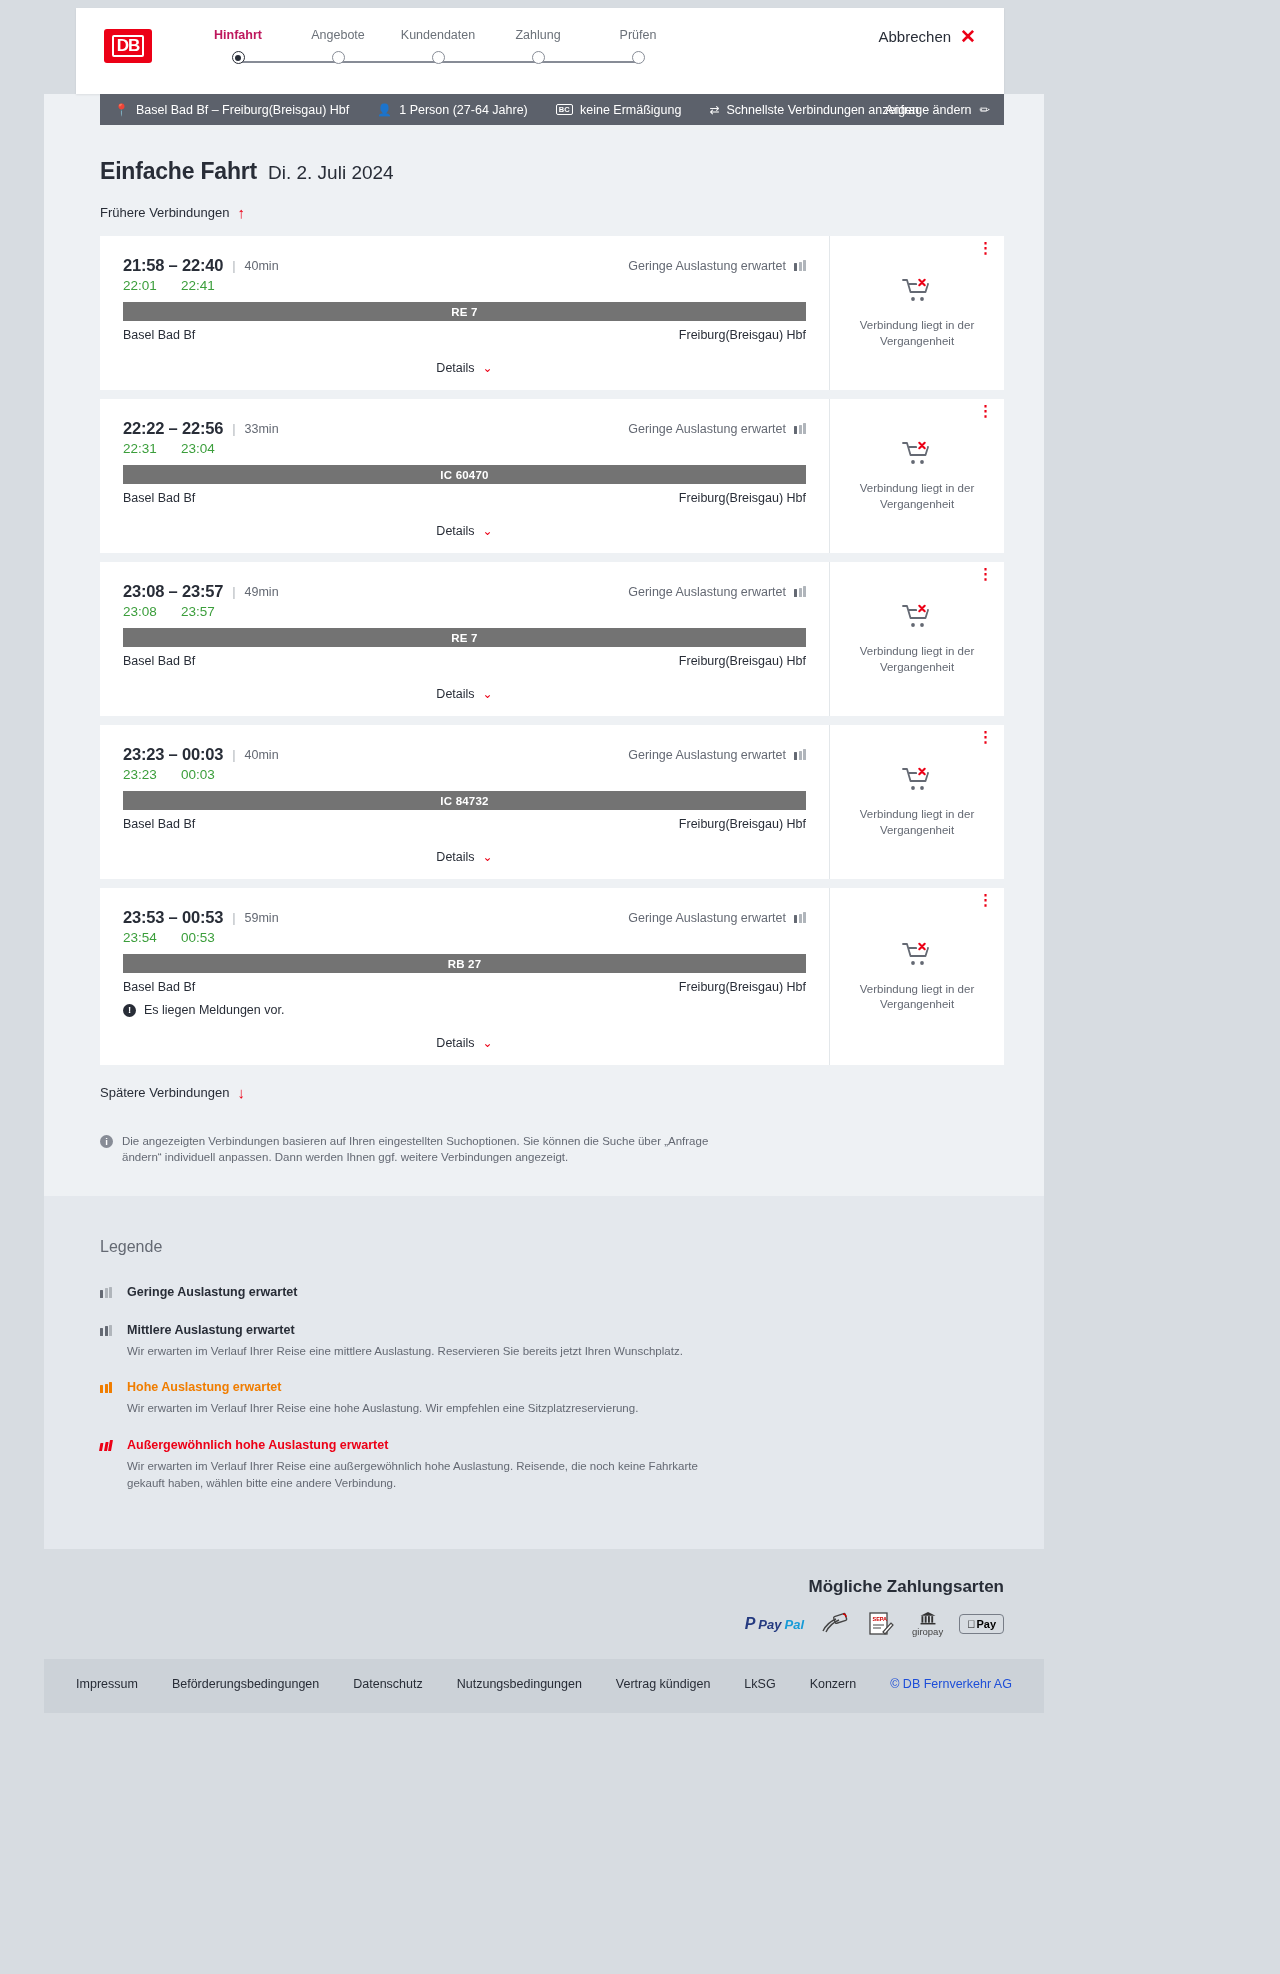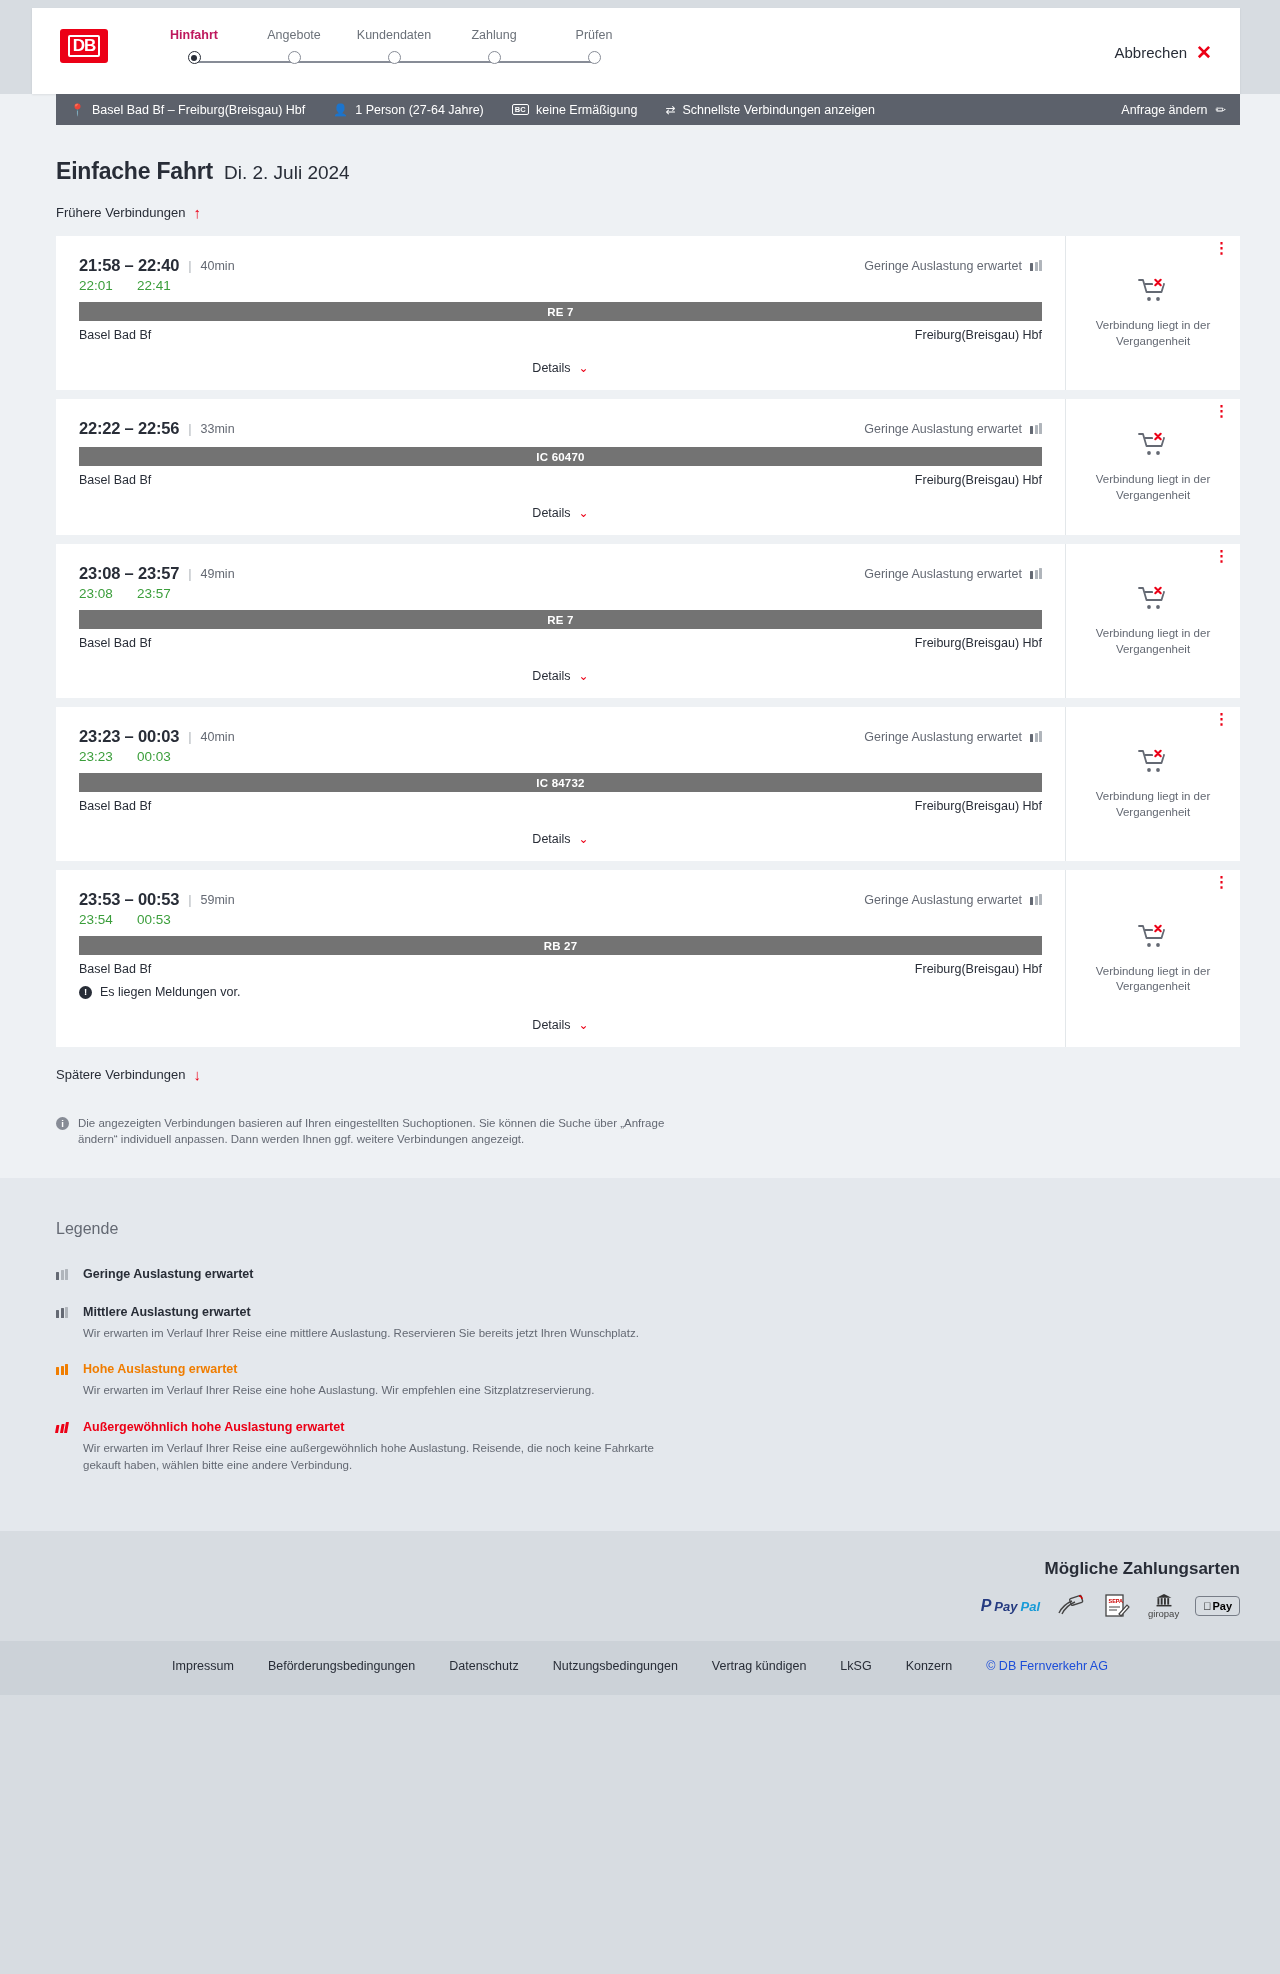--- a/index.html
+++ b/index.html
@@ -7,21 +7,21 @@
   html, body { margin:0; padding:0; }
   body {
     width:1280px; min-height:1974px;
     font-family:"Liberation Sans", sans-serif;
     background:#d7dce1;
     color:#282d37;
     -webkit-font-smoothing:antialiased;
   }
 
   
-  .page { width:1280px; }
+  .page { width:1044px;padding-left:44px; }
   .topbar-wrap { background:#d7dce1; padding:8px 0 0 0; }
   .topbar {
     margin:0 40px 0 32px;
     background:#ffffff;
     height:86px;
     display:flex; align-items:flex-start;
     padding:14px 22px 0 22px;
     position:relative;
     box-shadow:0 1px 2px rgba(0,0,0,.08);
   }
@@ -43,21 +43,21 @@
   .steps-line { position:absolute; left:50px; right:50px; top:10px; height:2px; background:#878c96; }
   .step-dots { display:flex; position:relative; }
   .dotcell { width:100px; display:flex; justify-content:center; }
   .dot { width:13px; height:13px; border-radius:50%; background:#fff; border:1.6px solid #878c96; position:relative; z-index:2;}
   .dot.done { border-color:#282d37; }
   .dot.done:after {
     content:""; position:absolute; left:50%; top:50%; transform:translate(-50%,-50%);
     width:6px; height:6px; border-radius:50%; background:#282d37;
   }
   .cancel-btn {
-    position:absolute; right:22px; top:34px;
+    position:absolute; right:22px; top:18px;
     display:flex; align-items:center; gap:9px;
     font-size:15px; color:#282d37; cursor:pointer; background:none; border:none;
     font-family:"Liberation Sans", sans-serif;
   }
   .x-icon { color:#ec0016; font-size:19px; line-height:1; font-weight:bold; }
 
   
   .content { background:#eef1f4; padding-bottom:30px; }
   .querybar {
     margin:0 40px 0 56px;
@@ -335,20 +335,24 @@
         <span class="dur">33min</span>
         <span class="util">
           <span>Geringe Auslastung erwartet</span>
           <span class="bars ">
                     <i class="b1 on"></i>
                     <i class="b2 "></i>
                     <i class="b3 "></i>
                   </span>
         </span>
       </div>
+      <div class="row-actual">
+        <span class="t">22:31</span>
+        <span class="t">23:04</span>
+      </div>
       <div class="train-bar">
         <span>IC 60470</span>
       </div>
       <div class="row-stations">
         <span>Basel Bad Bf</span>
         <span class="to">Freiburg(Breisgau) Hbf</span>
       </div>
 
       <div class="details-row">
         <button class="details-btn">

